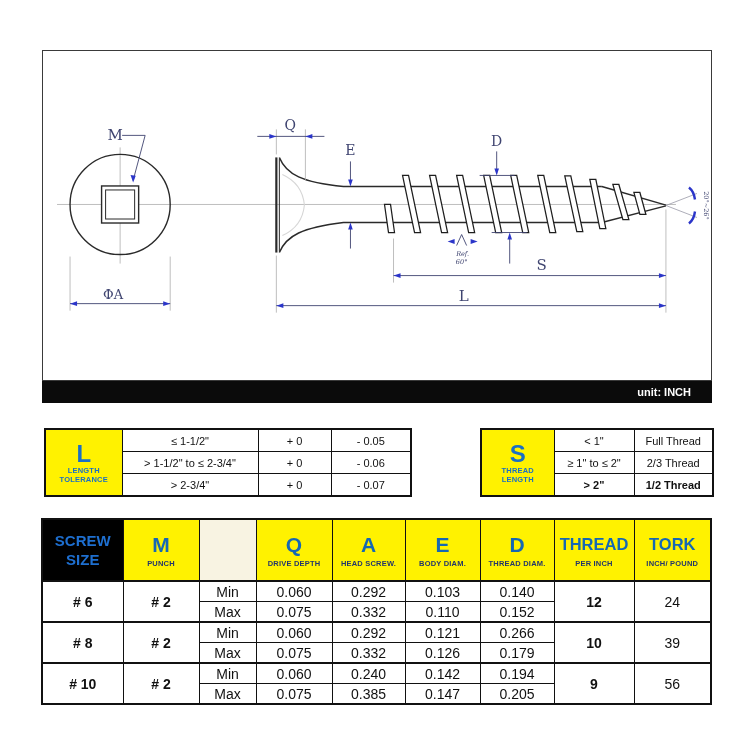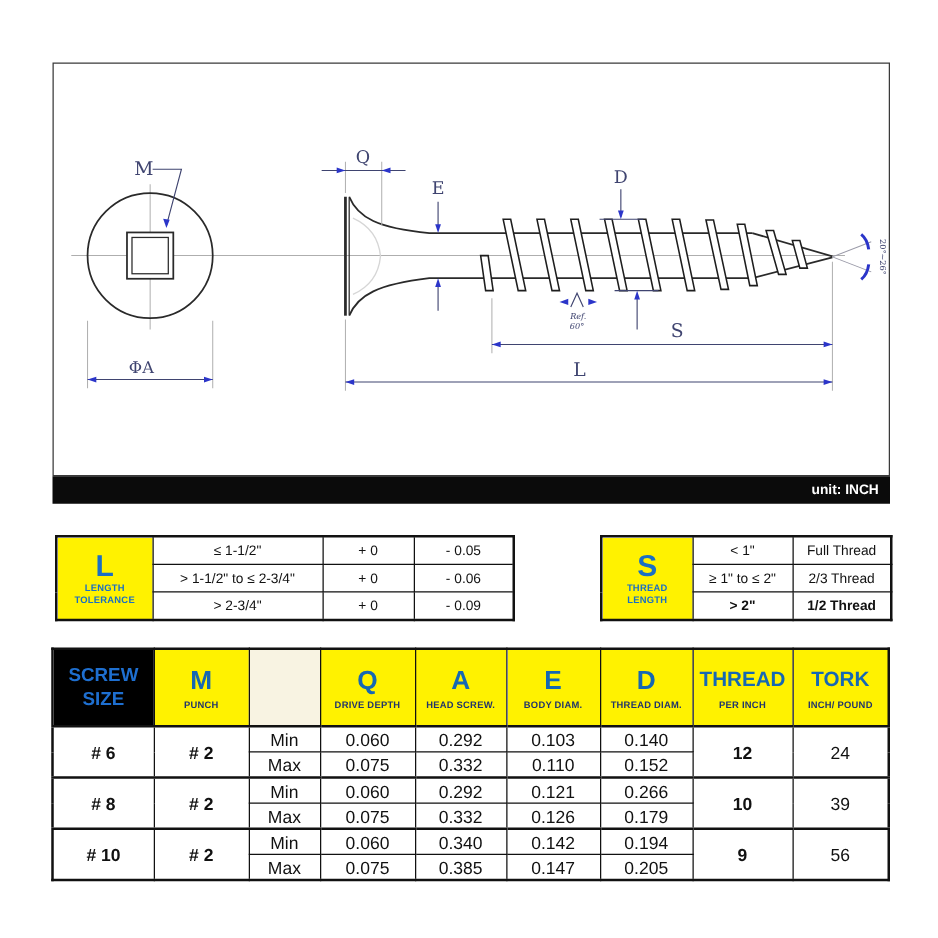--- a/index.html
+++ b/index.html
@@ -8,21 +8,21 @@
 
   
   .panel{position:absolute;left:42px;top:50px;width:670px;height:331px;
          border:1.5px solid #3a3a3a;box-sizing:border-box;background:#fff}
   .panel svg{display:block;width:100%;height:100%}
   .dt{font-family:"DejaVu Serif",serif;fill:#3f4470}
 
   
   .unitbar{position:absolute;left:42px;top:381px;width:670px;height:22px;
            background:#0b0b0b;box-sizing:border-box;color:#fff;text-align:right;
-           font-size:11px;font-weight:bold;line-height:22px;padding-right:9px}
+           font-size:11px;font-weight:bold;line-height:22px;padding-right:21px}
 
   
   table{border-collapse:collapse;position:absolute;table-layout:fixed;background:#fff}
   td,th{padding:0;text-align:center;vertical-align:middle;overflow:hidden}
 
   
   .lt{left:44px;top:428px;width:366px;border:2.6px solid #111}
   .st{left:480px;top:428px;width:232px;border:2.6px solid #111}
   .lt td,.st td{border:1.4px solid #111;height:21px;font-size:11px;color:#111}
   .ls-head{background:#fff200}
@@ -187,21 +187,21 @@
       <td>- 0.05</td>
     </tr>
     <tr>
       <td>&gt; 1-1/2" to ≤ 2-3/4"</td>
       <td>+ 0</td>
       <td>- 0.06</td>
     </tr>
     <tr>
       <td>&gt; 2-3/4"</td>
       <td>+ 0</td>
-      <td>- 0.09</td>
+      <td>- 0.07</td>
     </tr>
   </tbody>
 </table>
 
 <table class="st">
   <colgroup>
       <col style="width:73px">
       <col style="width:80px">
       <col style="width:79px">
     </colgroup>
@@ -313,21 +313,21 @@
       <td>0.332</td>
       <td>0.126</td>
       <td>0.179</td>
     </tr>
 
     <tr class="grp">
       <td class="sz" rowspan="2"># 10</td>
       <td class="sz" rowspan="2"># 2</td>
       <td class="mm">Min</td>
       <td>0.060</td>
-      <td>0.340</td>
+      <td>0.240</td>
       <td>0.142</td>
       <td>0.194</td>
       <td class="tpi" rowspan="2">9</td>
       <td class="tork" rowspan="2">56</td>
     </tr>
     <tr>
       <td class="mm">Max</td>
       <td>0.075</td>
       <td>0.385</td>
       <td>0.147</td>

